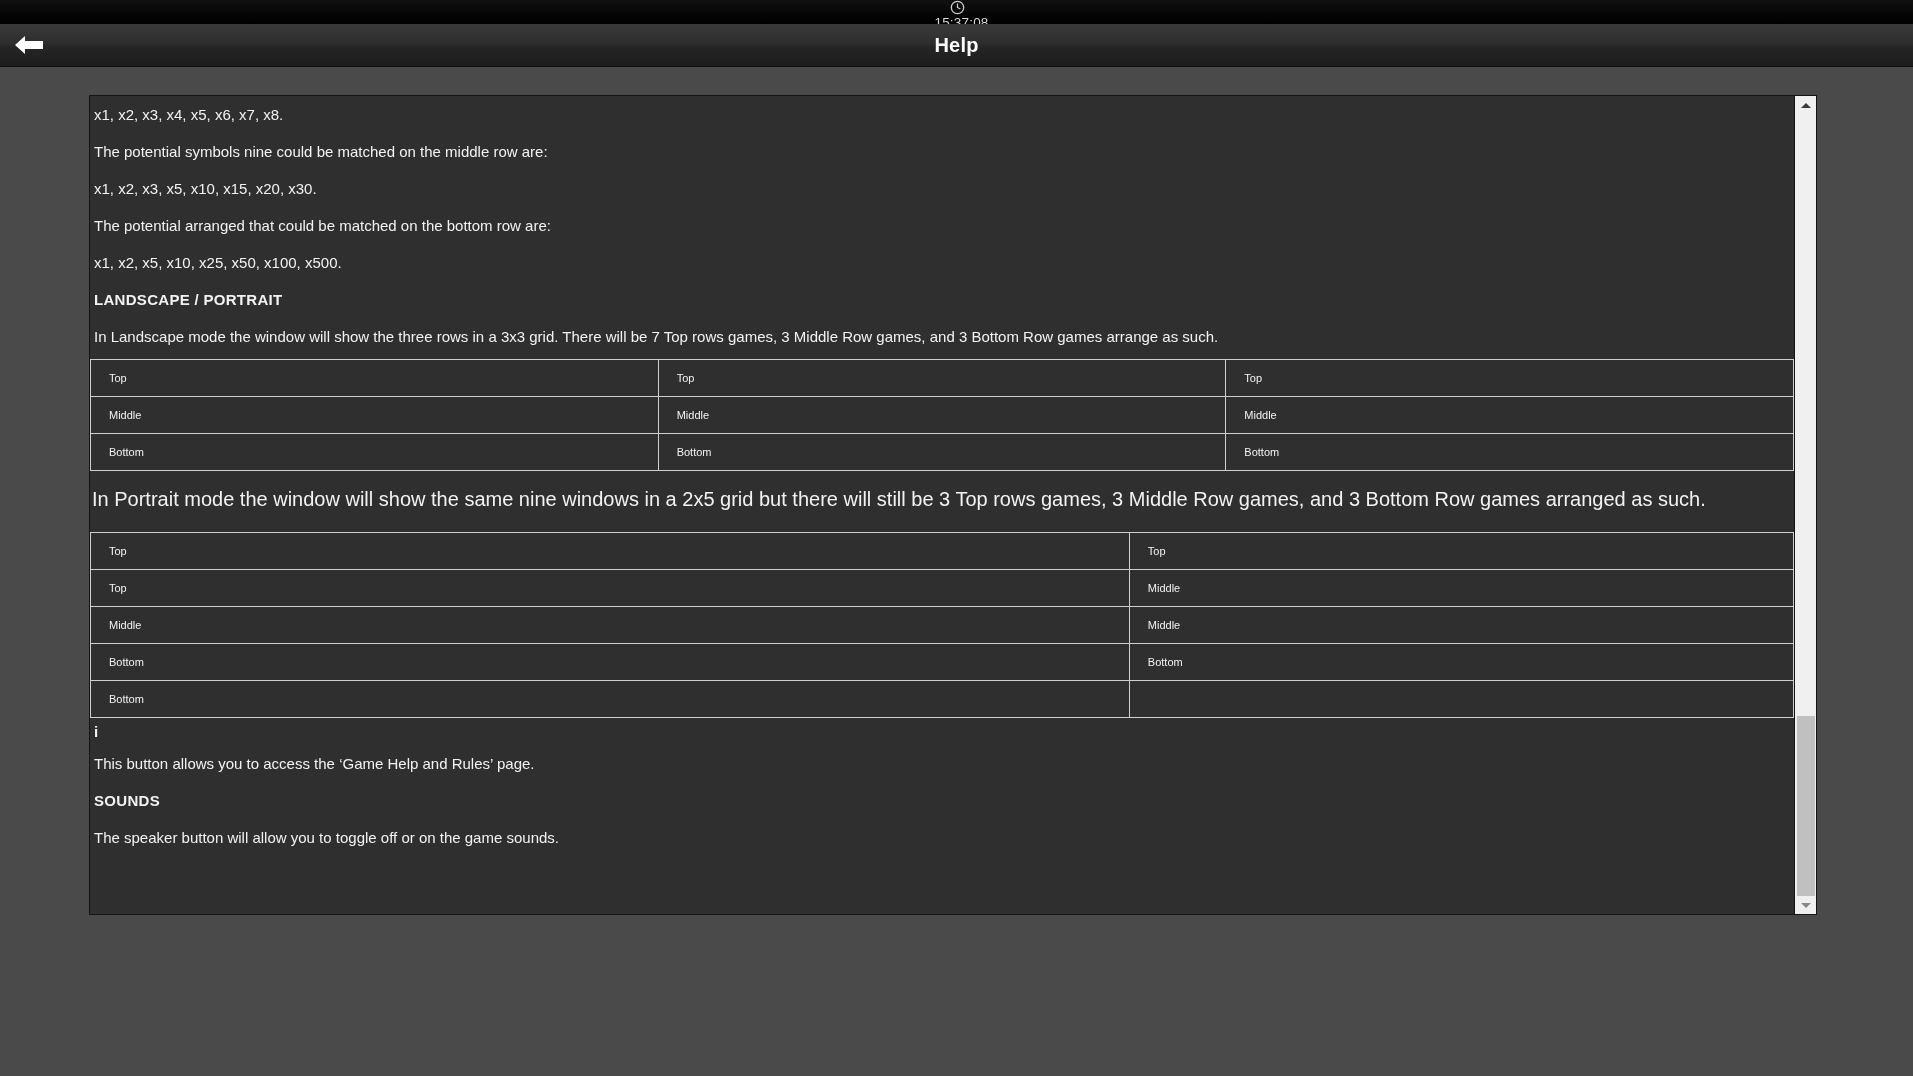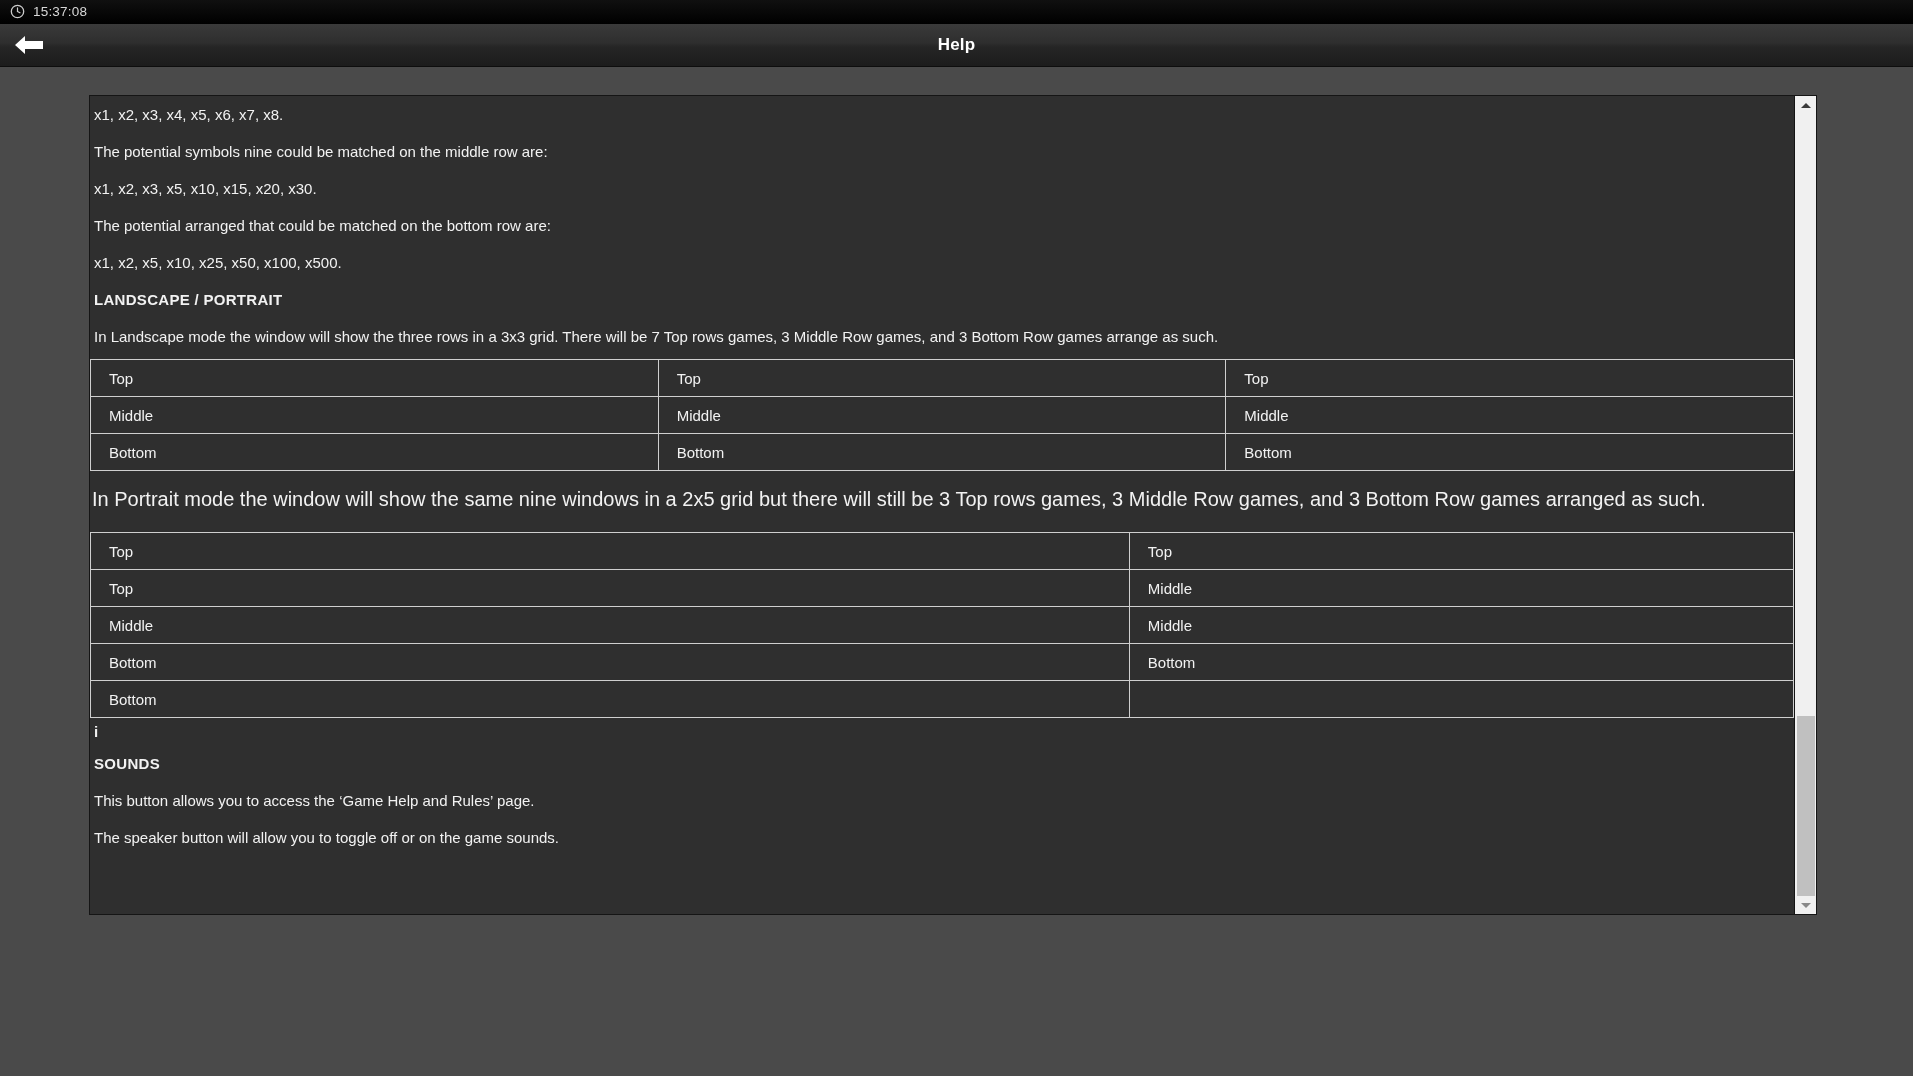--- a/index.html
+++ b/index.html
@@ -14,20 +14,21 @@
 
   
   #status-bar {
     height: 24px;
     width: 100%;
     background: linear-gradient(to bottom, #101010 0%, #000000 100%);
     display: flex;
     align-items: center;
     padding-left: 10px;
     border-bottom: 1px solid #000;
+    flex-direction: column;
   }
   #status-bar .clock-icon {
     width: 15px; height: 15px;
     margin-right: 8px;
     display: inline-block;
   }
   #status-bar .clock-time {
     color: #d8d8d8;
     font-size: 13.5px;
     letter-spacing: 0.2px;
@@ -51,21 +52,21 @@
     align-items: center;
     justify-content: center;
     cursor: pointer;
   }
   #back-button svg { display: block; }
   #page-title {
     position: absolute;
     left: 0; right: 0;
     text-align: center;
     color: #ffffff;
-    font-size: 17px;
+    font-size: 20px;
     font-weight: bold;
     letter-spacing: 0.2px;
     pointer-events: none;
   }
 
   
   #page-body {
     width: 100%;
     height: calc(1076px - 24px - 44px);
     background: #4a4a4a;
@@ -113,21 +114,21 @@
   
   table.grid {
     width: 100%;
     border-collapse: collapse;
     table-layout: fixed;
     margin: 4px 0 0 0;
   }
   table.grid td {
     border: 1px solid #cfcfcf;
     color: #f2f2f2;
-    font-size: 15px;
+    font-size: 11px;
     height: 37px;
     padding: 0 0 0 18px;
     vertical-align: middle;
     background: #2f2f2f;
   }
   table.grid.landscape td { width: 33.333%; }
   table.grid.portrait td.col-a { width: 61%; }
   table.grid.portrait td.col-b { width: 39%; }
 
   .between-tables {
@@ -264,22 +265,22 @@
           </tr>
           <tr>
             <td class="col-a">Bottom</td>
             <td class="col-b"></td>
           </tr>
         </tbody>
       </table>
 
       <div>
         <div class="para tiny-i">i</div>
+        <div class="para">This button allows you to access the ‘Game Help and Rules’ page.</div>
         <div class="para heading">SOUNDS</div>
-        <div class="para">This button allows you to access the ‘Game Help and Rules’ page.</div>
         <div class="para">The speaker button will allow you to toggle off or on the game sounds.</div>
 
       </div>
 
     </div>
 
     <div id="help-scrollbar">
       <div class="sb-arrow">
         <span class="tri up"></span>
       </div>

